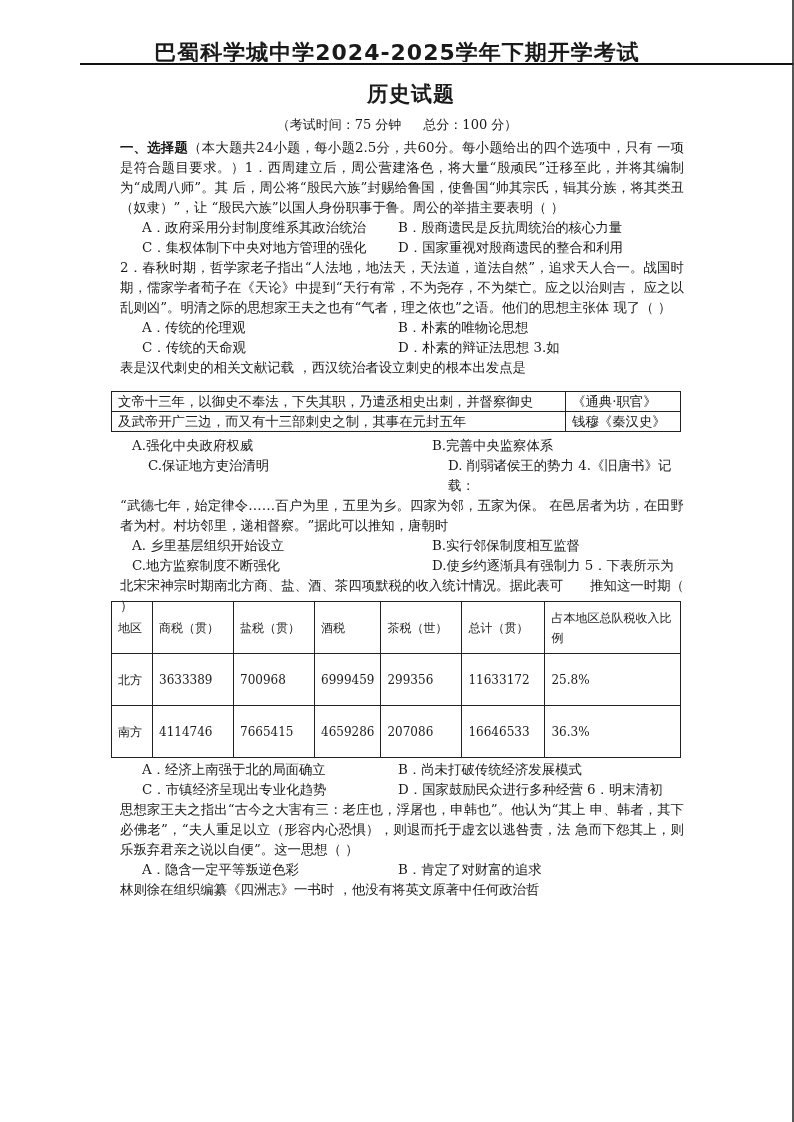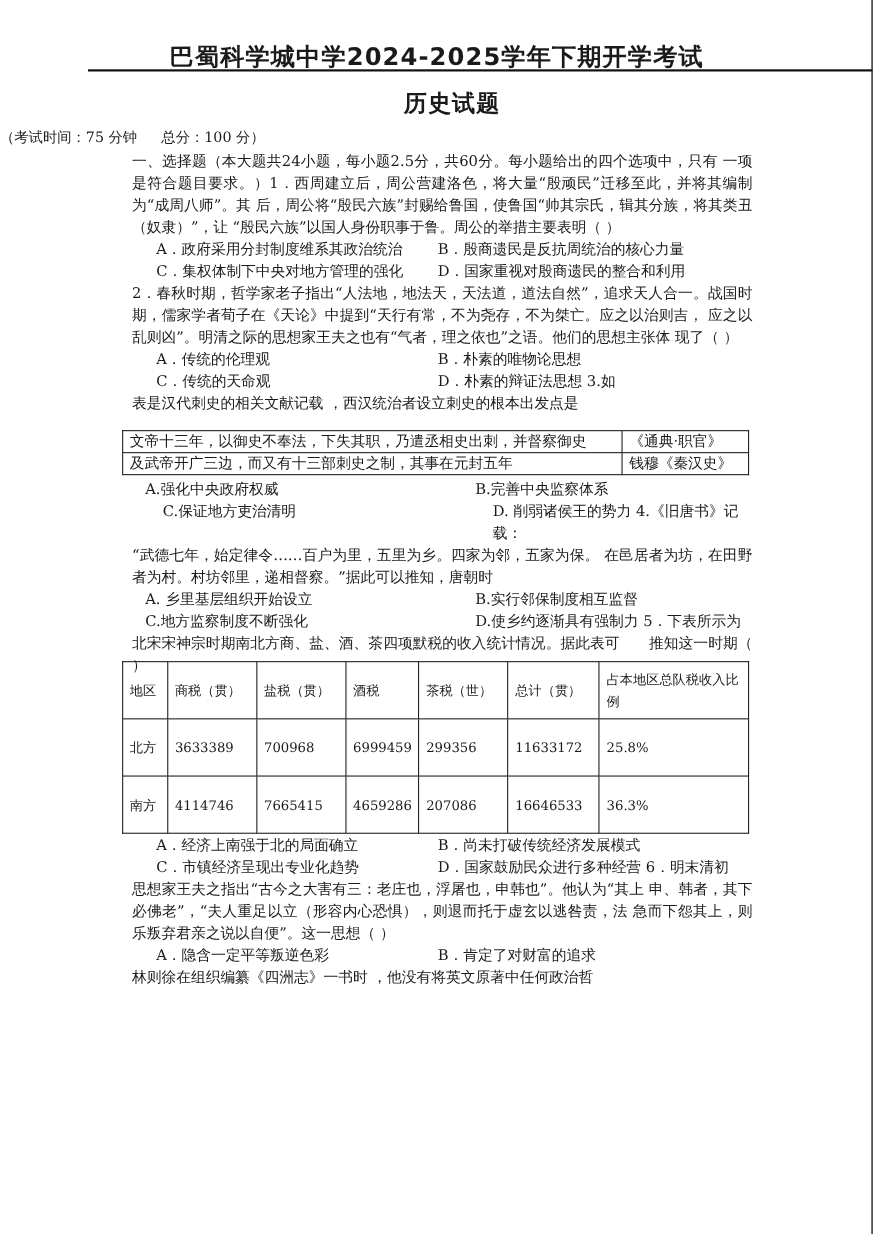--- a/index.html
+++ b/index.html
@@ -12,25 +12,25 @@
     position: absolute; left: 0; width: 794px; top: 36px; height: 26px; overflow: hidden;
     text-align: center; font-size: 22px; font-weight: bold; line-height: 34px;
     font-family: "DejaVu Sans", "Liberation Sans", sans-serif; letter-spacing: 1px;
   }
   .header-rule { position: absolute; left: 80px; top: 63px; width: 713px; height: 2px; background: #111; }
   .title {
     position: absolute; left: 14px; width: 794px; top: 80px; text-align: center;
     font-size: 21px; font-weight: bold; letter-spacing: 1px;
     font-family: "DejaVu Sans", "Liberation Sans", sans-serif;
   }
-  .exam-info { position: absolute; left: 0; width: 794px; top: 116px; text-align: left; font-size: 13px; }
+  .exam-info { position: absolute; left: 0; width: 794px; top: 116px; text-align: center; font-size: 13px; }
   .exam-info .gap { display: inline-block; width: 22px; }
   .content { position: absolute; left: 120px; width: 564px; font-size: 13.4px; line-height: 20px; }
   .para { margin: 0; text-align: justify; }
-  .section-title { font-weight: normal; font-family: "DejaVu Sans", "Liberation Sans", sans-serif; margin-top: 40px; }
+  .section-title { font-weight: bold; font-family: "DejaVu Sans", "Liberation Sans", sans-serif; margin-top: 40px; }
   .opts { display: flex; margin-left: 22px; }
   .opts .o1 { width: 256px; }
   .opts .o2 { flex: 1; }
   table.src { position: absolute; left: 111px; top: 391px; width: 570px; border-collapse: collapse; font-size: 13.4px; }
   table.src td { border: 1.5px solid #222; padding: 0 6px; height: 19px; line-height: 19px; }
   table.src td.cite { width: 102px; }
   table.tax { position: absolute; left: 111px; top: 601px; width: 570px; border-collapse: collapse; font-size: 12px; }
   table.tax td, table.tax th { border: 1.5px solid #222; padding: 0 6px; vertical-align: middle; text-align: left; font-weight: normal; line-height: 20px; }
   table.tax tr { height: 52px; }
 </style>

